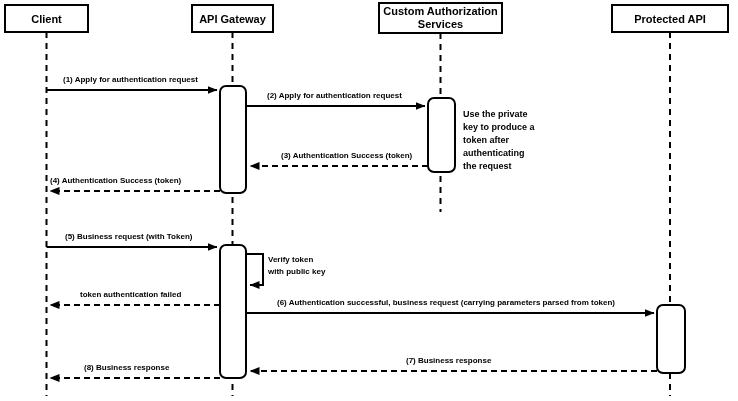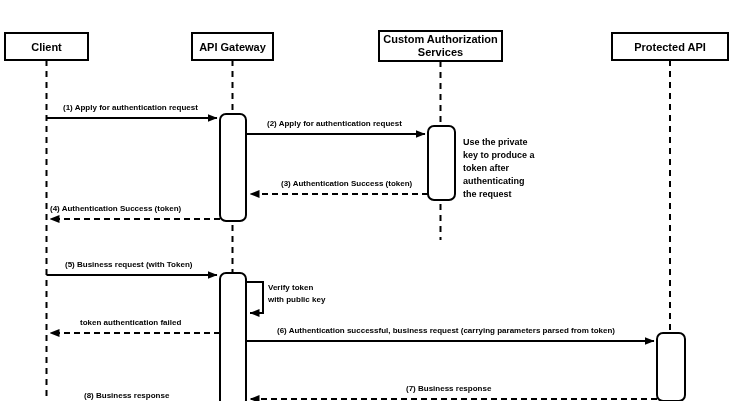--- a/index.html
+++ b/index.html
@@ -9,21 +9,20 @@
     width: 738px;
     height: 401px;
     overflow: hidden;
     font-family: "Liberation Sans", sans-serif;
   }
   .canvas {
     position: relative;
     width: 738px;
     height: 285px;
     background: #ffffff;
-    margin-top: 28px;
   }
   svg text {
     font-family: "Liberation Sans", sans-serif;
     fill: #000000;
     font-weight: bold;
   }
   .participant-label { font-size: 11px; text-anchor: middle; }
   .msg-label { font-size: 8px; }
   .note-label { font-size: 9px; }
   .self-label { font-size: 8px; }

